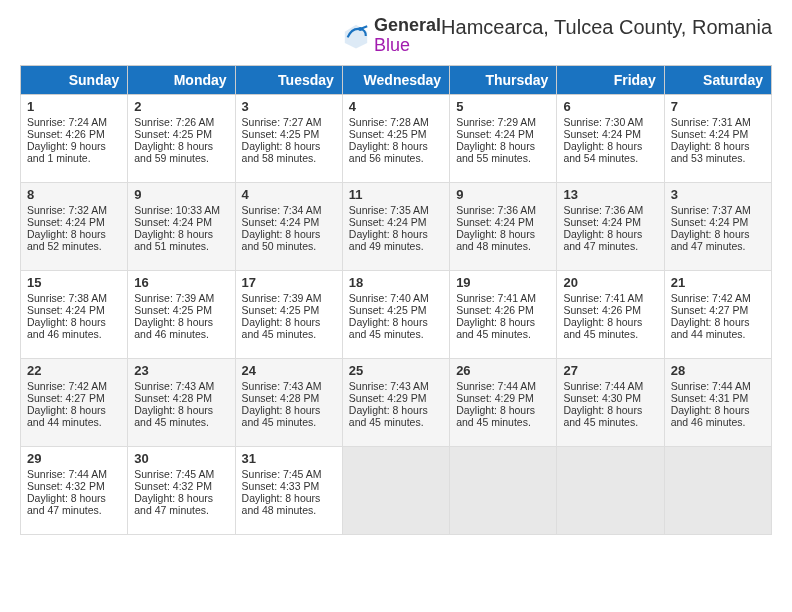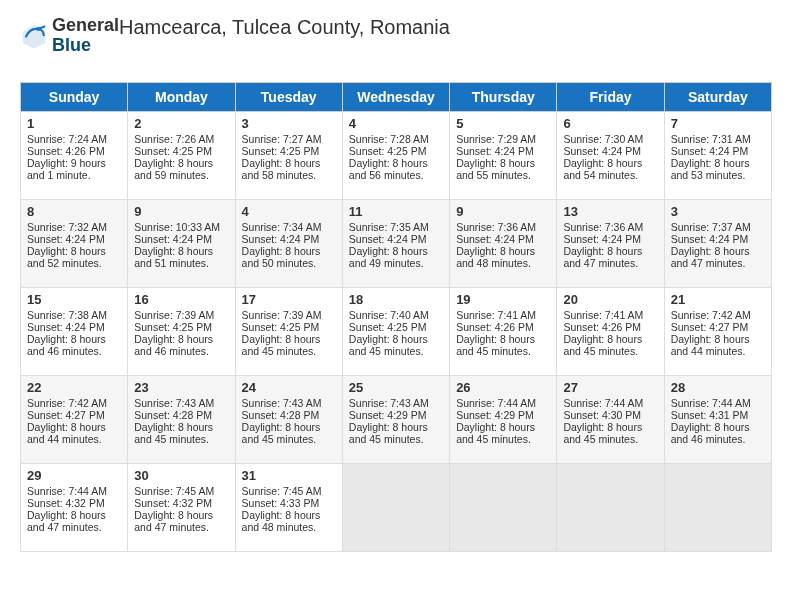--- a/index.html
+++ b/index.html
@@ -5,42 +5,42 @@
     * { box-sizing: border-box; margin: 0; padding: 0; }
     body {
       font-family: Arial, sans-serif;
       background: #fff;
       width: 792px;
       min-height: 612px;
       padding: 16px 20px;
     }
     .header-area {
       display: flex;
-      justify-content: flex-start;
+      justify-content: flex-end;
       align-items: flex-start;
-      margin-bottom: 26px;
+      margin-bottom: 9px;
     }
     .logo-area {
       display: flex;
       align-items: center;
     }
     .logo-text {
       display: flex;
       flex-direction: column;
       line-height: 1.1;
     }
     .logo-general {
       font-size: 18px;
       font-weight: bold;
       color: #333;
     }
     .logo-blue {
       font-size: 18px;
-      font-weight: bold;
-      color: #0c4a6e;
+      font-weight: normal;
+      color: #a21caf;
     }
     .logo-icon {
       width: 28px;
       height: 28px;
       margin-right: 4px;
     }
     .title-area {
       text-align: right;
     }
     .month-title {
@@ -56,21 +56,21 @@
       width: 100%;
       border-collapse: collapse;
       border: 1px solid #ccc;
     }
     .calendar-table th {
       background-color: #1a73c1;
       color: #fff;
       font-size: 14px;
       font-weight: bold;
       padding: 6px 8px;
-      text-align: center;
+      text-align: right;
       border: 1px solid #ccc;
     }
     .calendar-table td {
       vertical-align: top;
       font-size: 10.5px;
       color: #333;
       padding: 4px 6px;
       border: 1px solid #ddd;
       width: calc(100% / 7);
       min-height: 80px;

